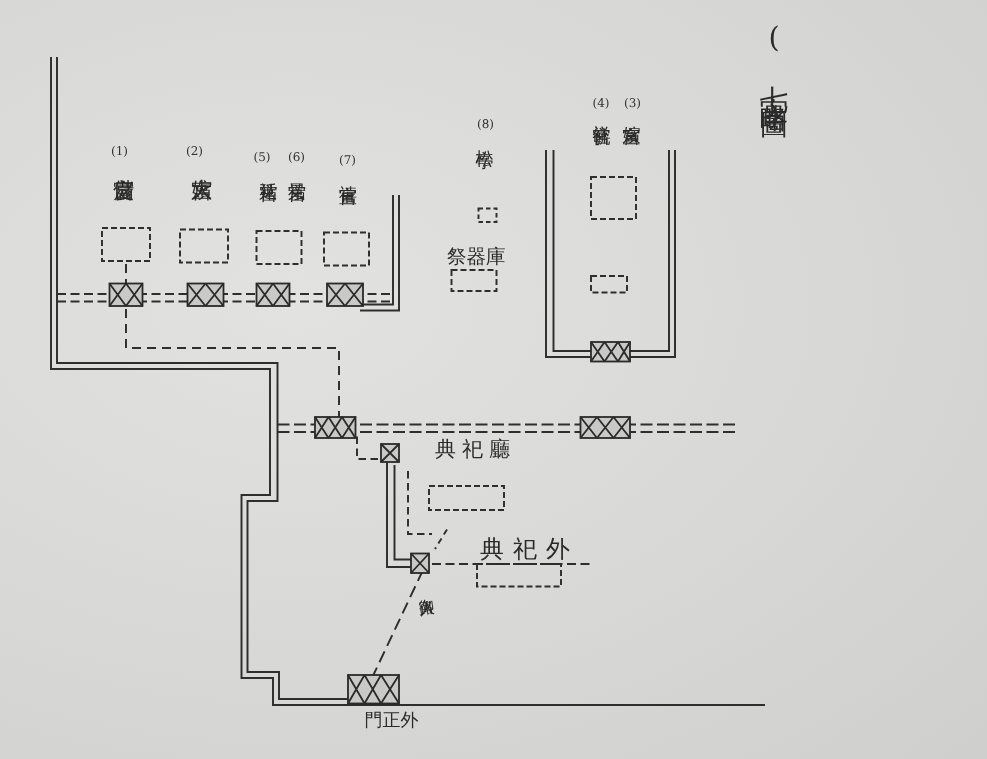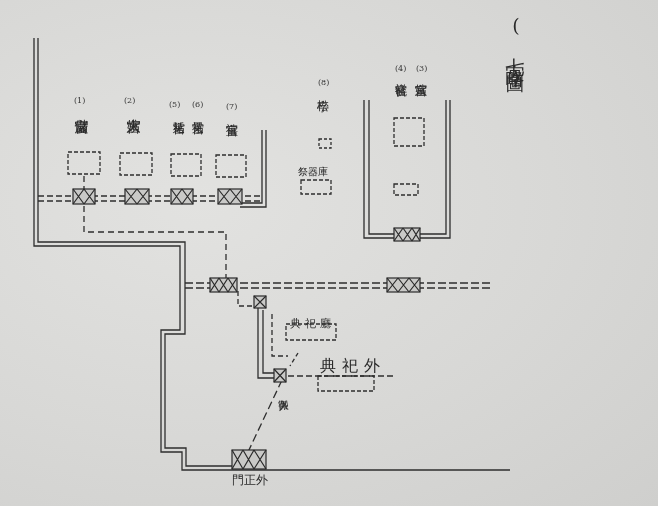--- a/index.html
+++ b/index.html
@@ -121,17 +121,17 @@
 
 <span class="lbl v" style="left:75px;top:108px;font-size:14px">儲慶宮</span>
 <span class="lbl v" style="left:127px;top:108px;font-size:14px">大嬪宮</span>
 <span class="lbl v" style="left:172px;top:112px;font-size:12px">延祐宮</span>
 <span class="lbl v" style="left:191px;top:112px;font-size:12px">景祐宮</span>
 <span class="lbl v" style="left:225px;top:114px;font-size:12px">宣禧宮</span>
 <span class="lbl v" style="left:394px;top:74px;font-size:12px">毓祥宮</span>
 <span class="lbl v" style="left:414px;top:74px;font-size:12px">宣嬪宮</span>
 <span class="lbl v" style="left:316px;top:90px;font-size:12px">松亭</span>
 
-<span class="lbl" style="left:298px;top:165px;font-size:10px">祭器庫</span>
-<span class="lbl" style="left:290px;top:317px;font-size:11px;letter-spacing:4px">典祀廳</span>
+<span class="lbl" style="left:298px;top:165px;font-size:13px">祭器庫</span>
+<span class="lbl" style="left:290px;top:293px;font-size:14px;letter-spacing:4px">典祀廳</span>
 <span class="lbl" style="left:320px;top:359px;font-size:16px;letter-spacing:6px">典祀外</span>
 <span class="lbl v" style="left:274px;top:392px;font-size:10px;transform:rotate(-8deg)">御路入</span>
-<span class="lbl" style="left:232px;top:473px;font-size:12px">門正外</span>
+<span class="lbl" style="left:243px;top:473px;font-size:12px">門正外</span>
 
 </body></html>

